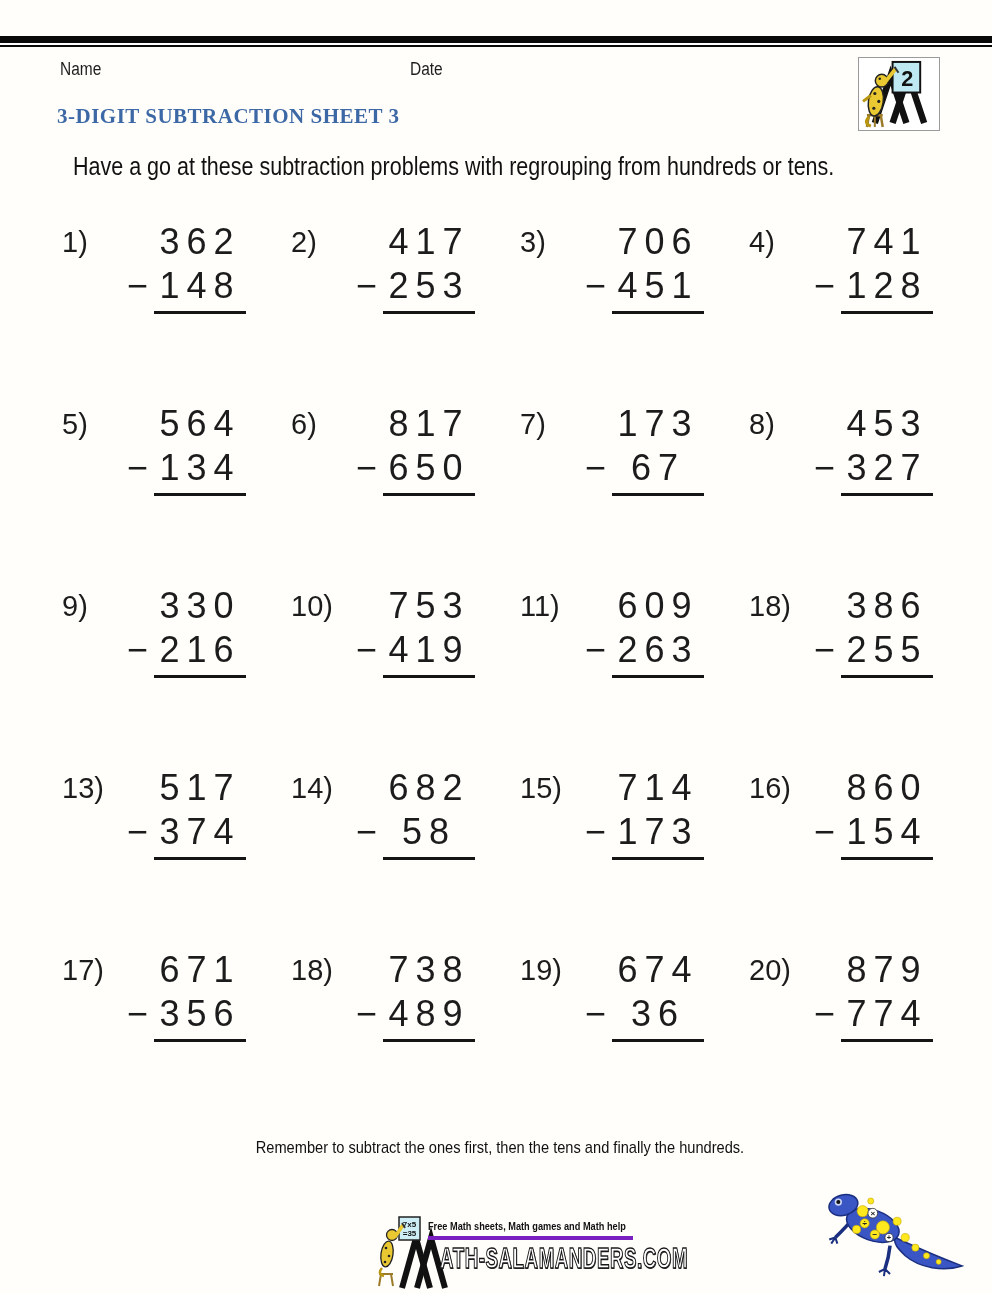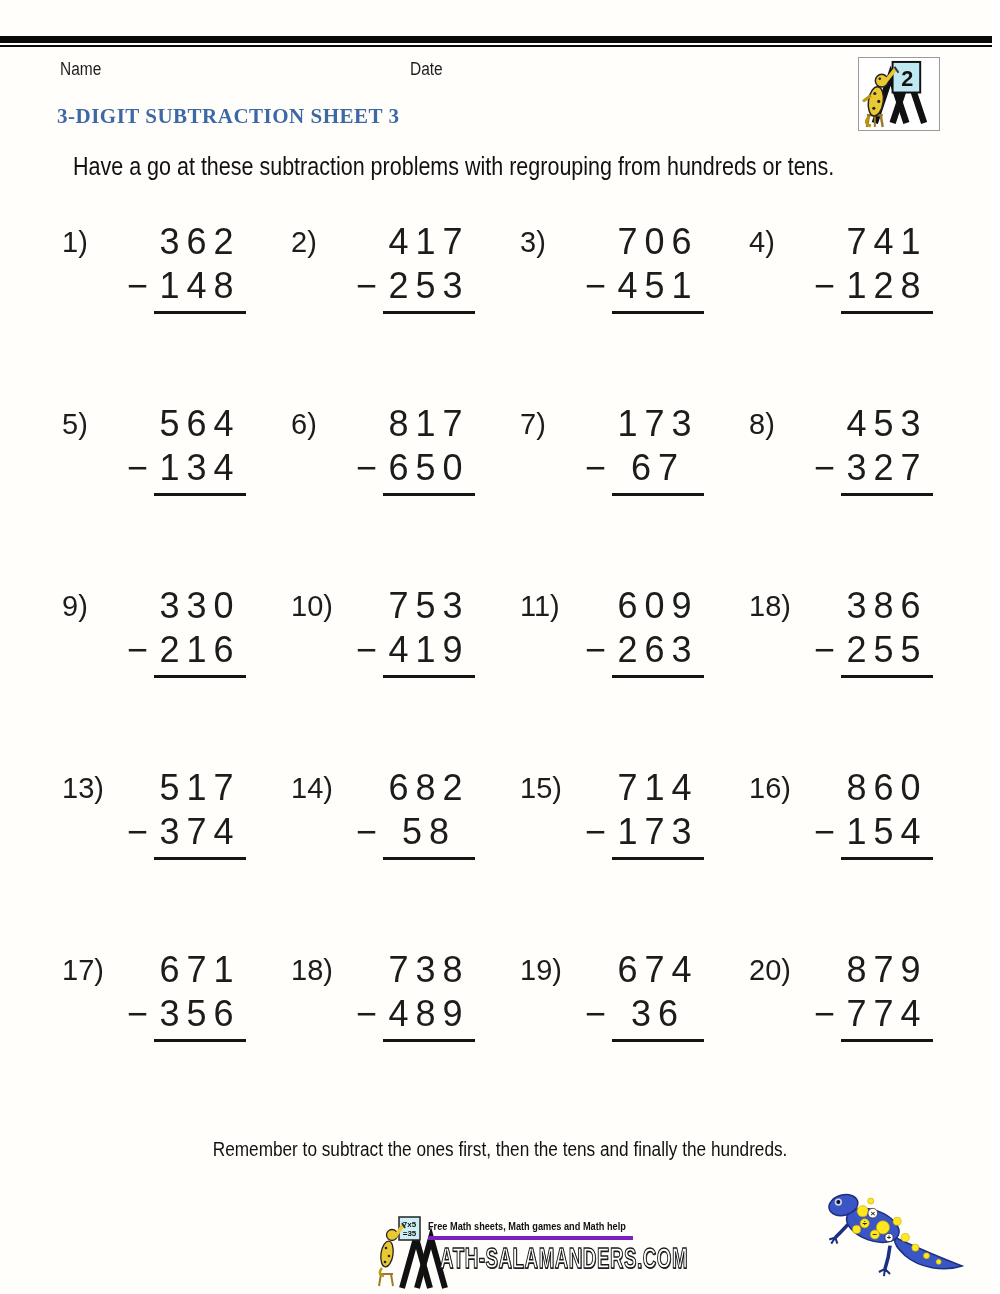--- a/index.html
+++ b/index.html
@@ -96,21 +96,21 @@
     left: -27px;
     top: 0;
     letter-spacing: 0;
   }
 
   
   .reminder {
     position: absolute; left: 0; top: 1138px;
     width: 1000px;
     text-align: center;
-    font-size: 20px;
+    font-size: 17px;
     color: #111;
   }
 
   .footer-logo {
     position: absolute; left: 376px; top: 1212px;
     display: flex; align-items: flex-start;
   }
   .footer-logo-icon { width: 74px; height: 78px; flex: 0 0 auto; }
   .footer-logo-text { margin-left: -22px; padding-top: 4px; }
   .tagline {

